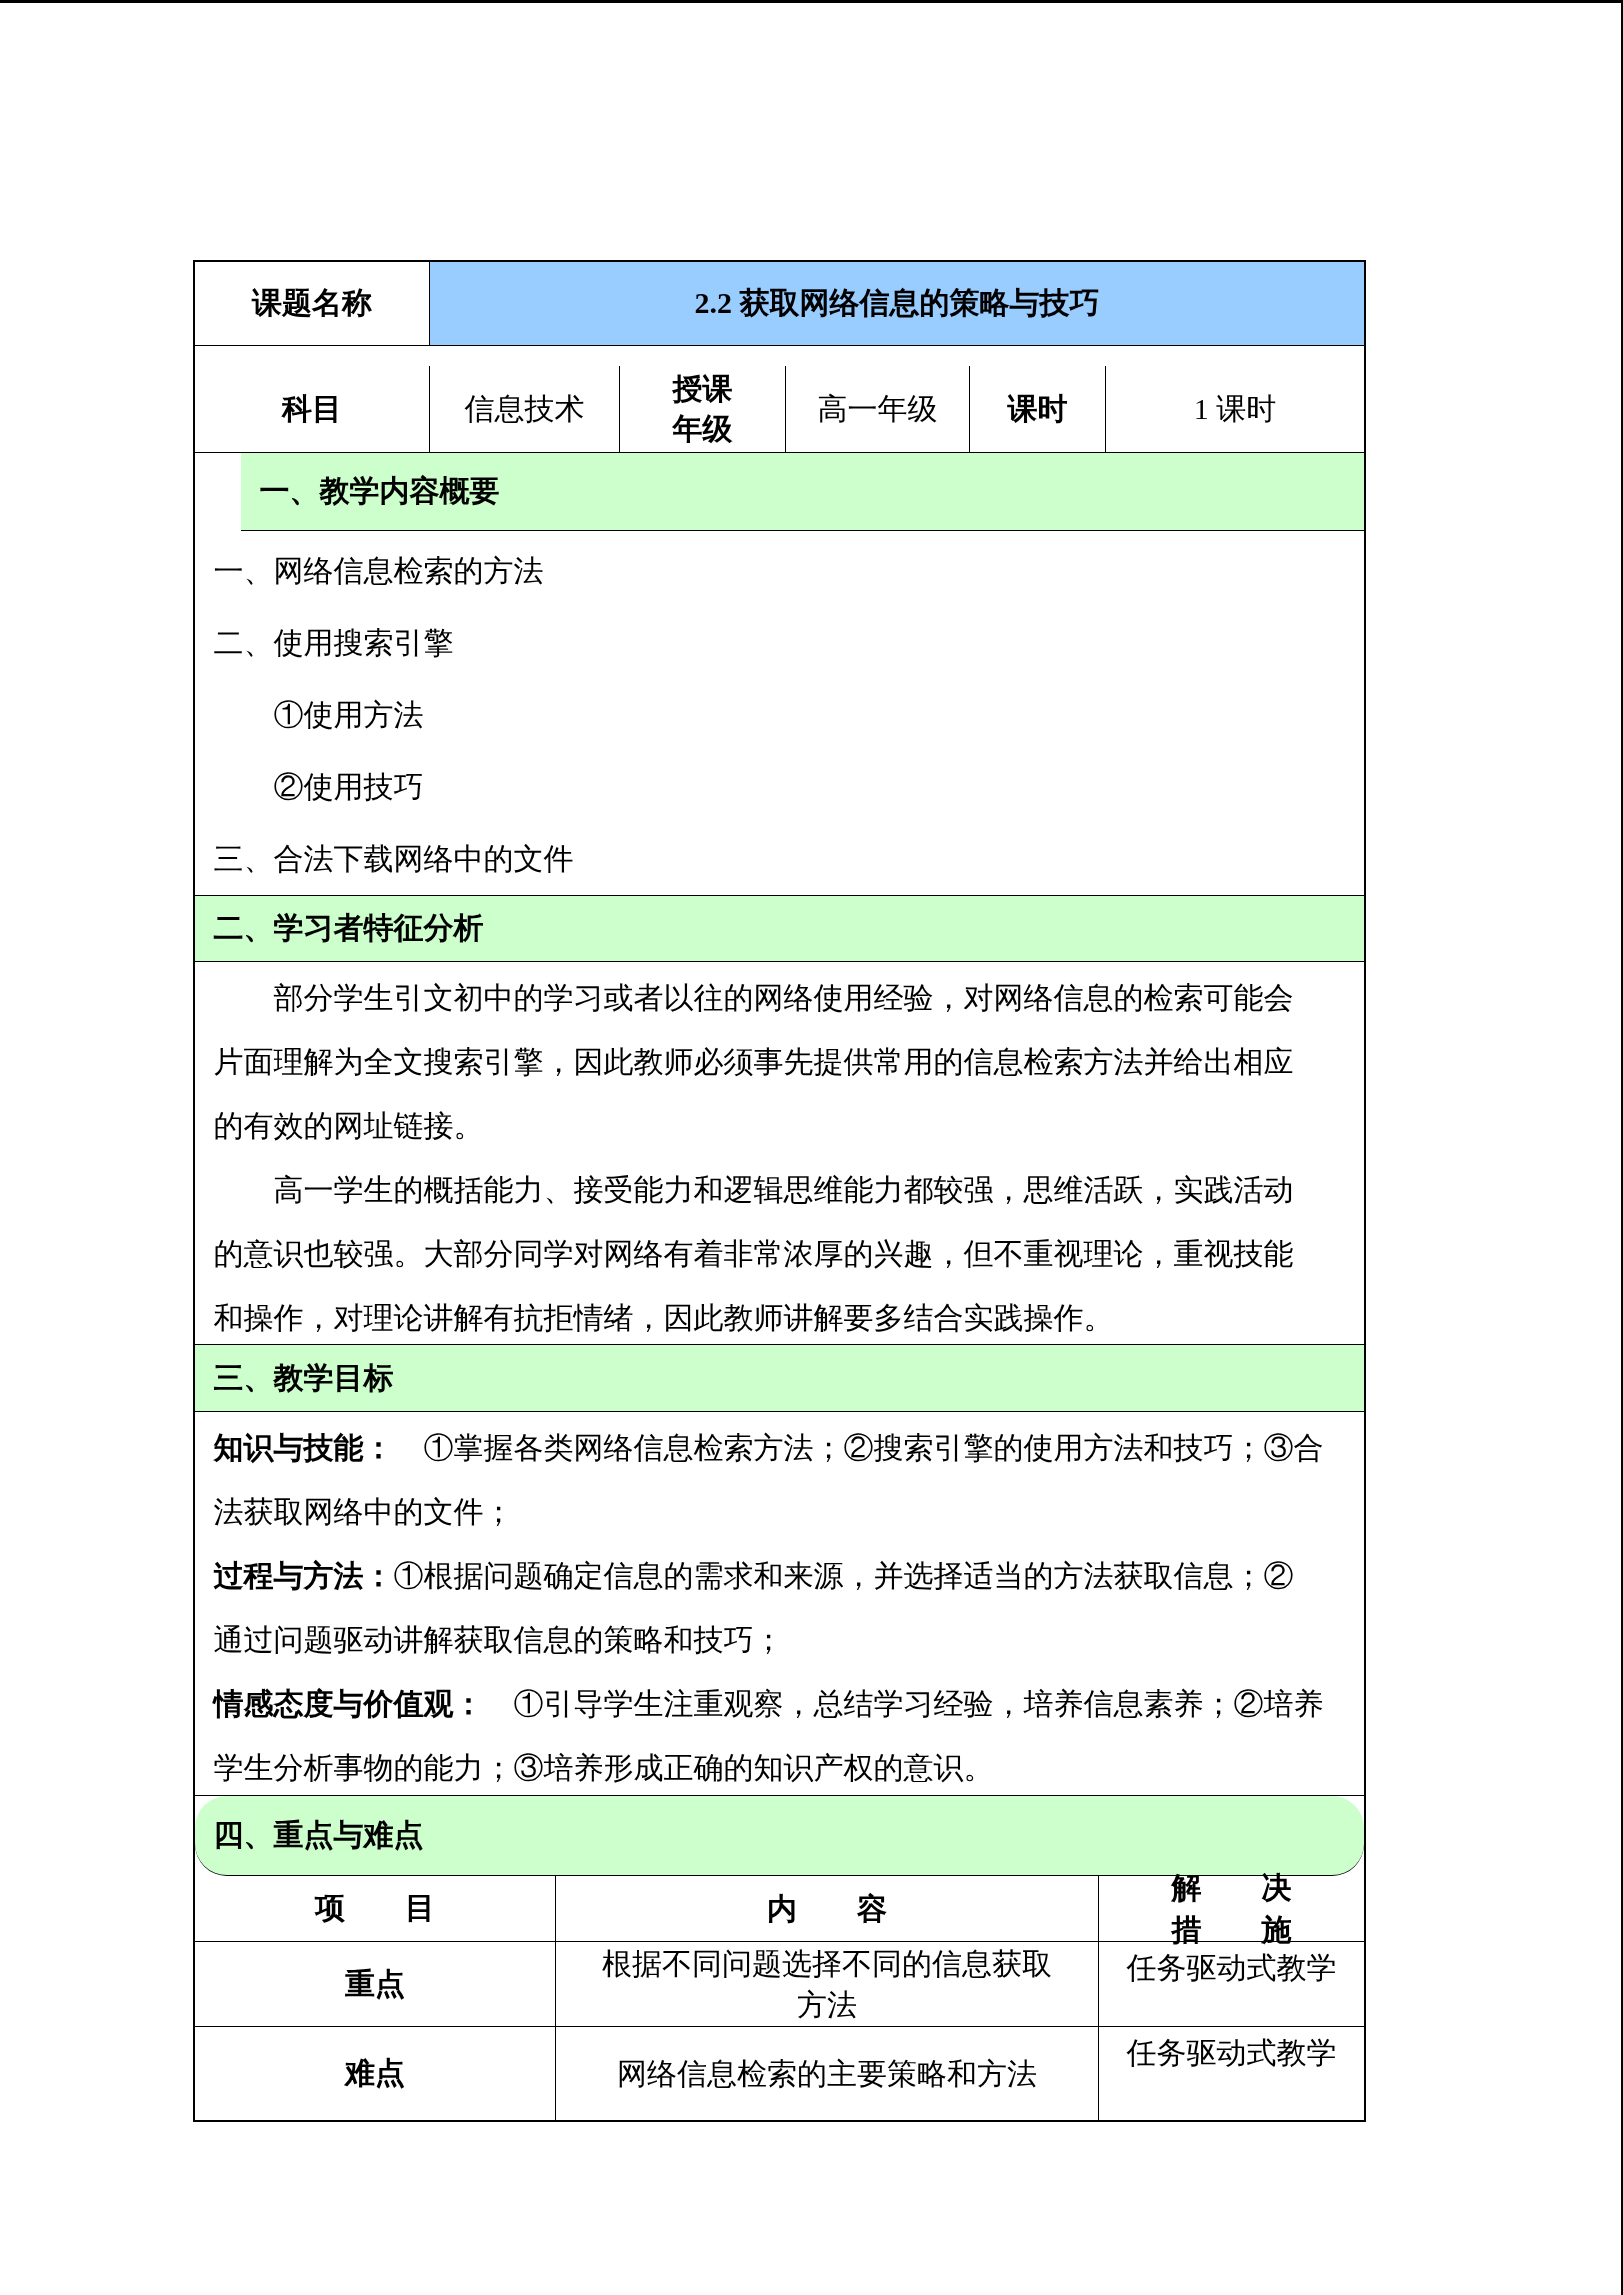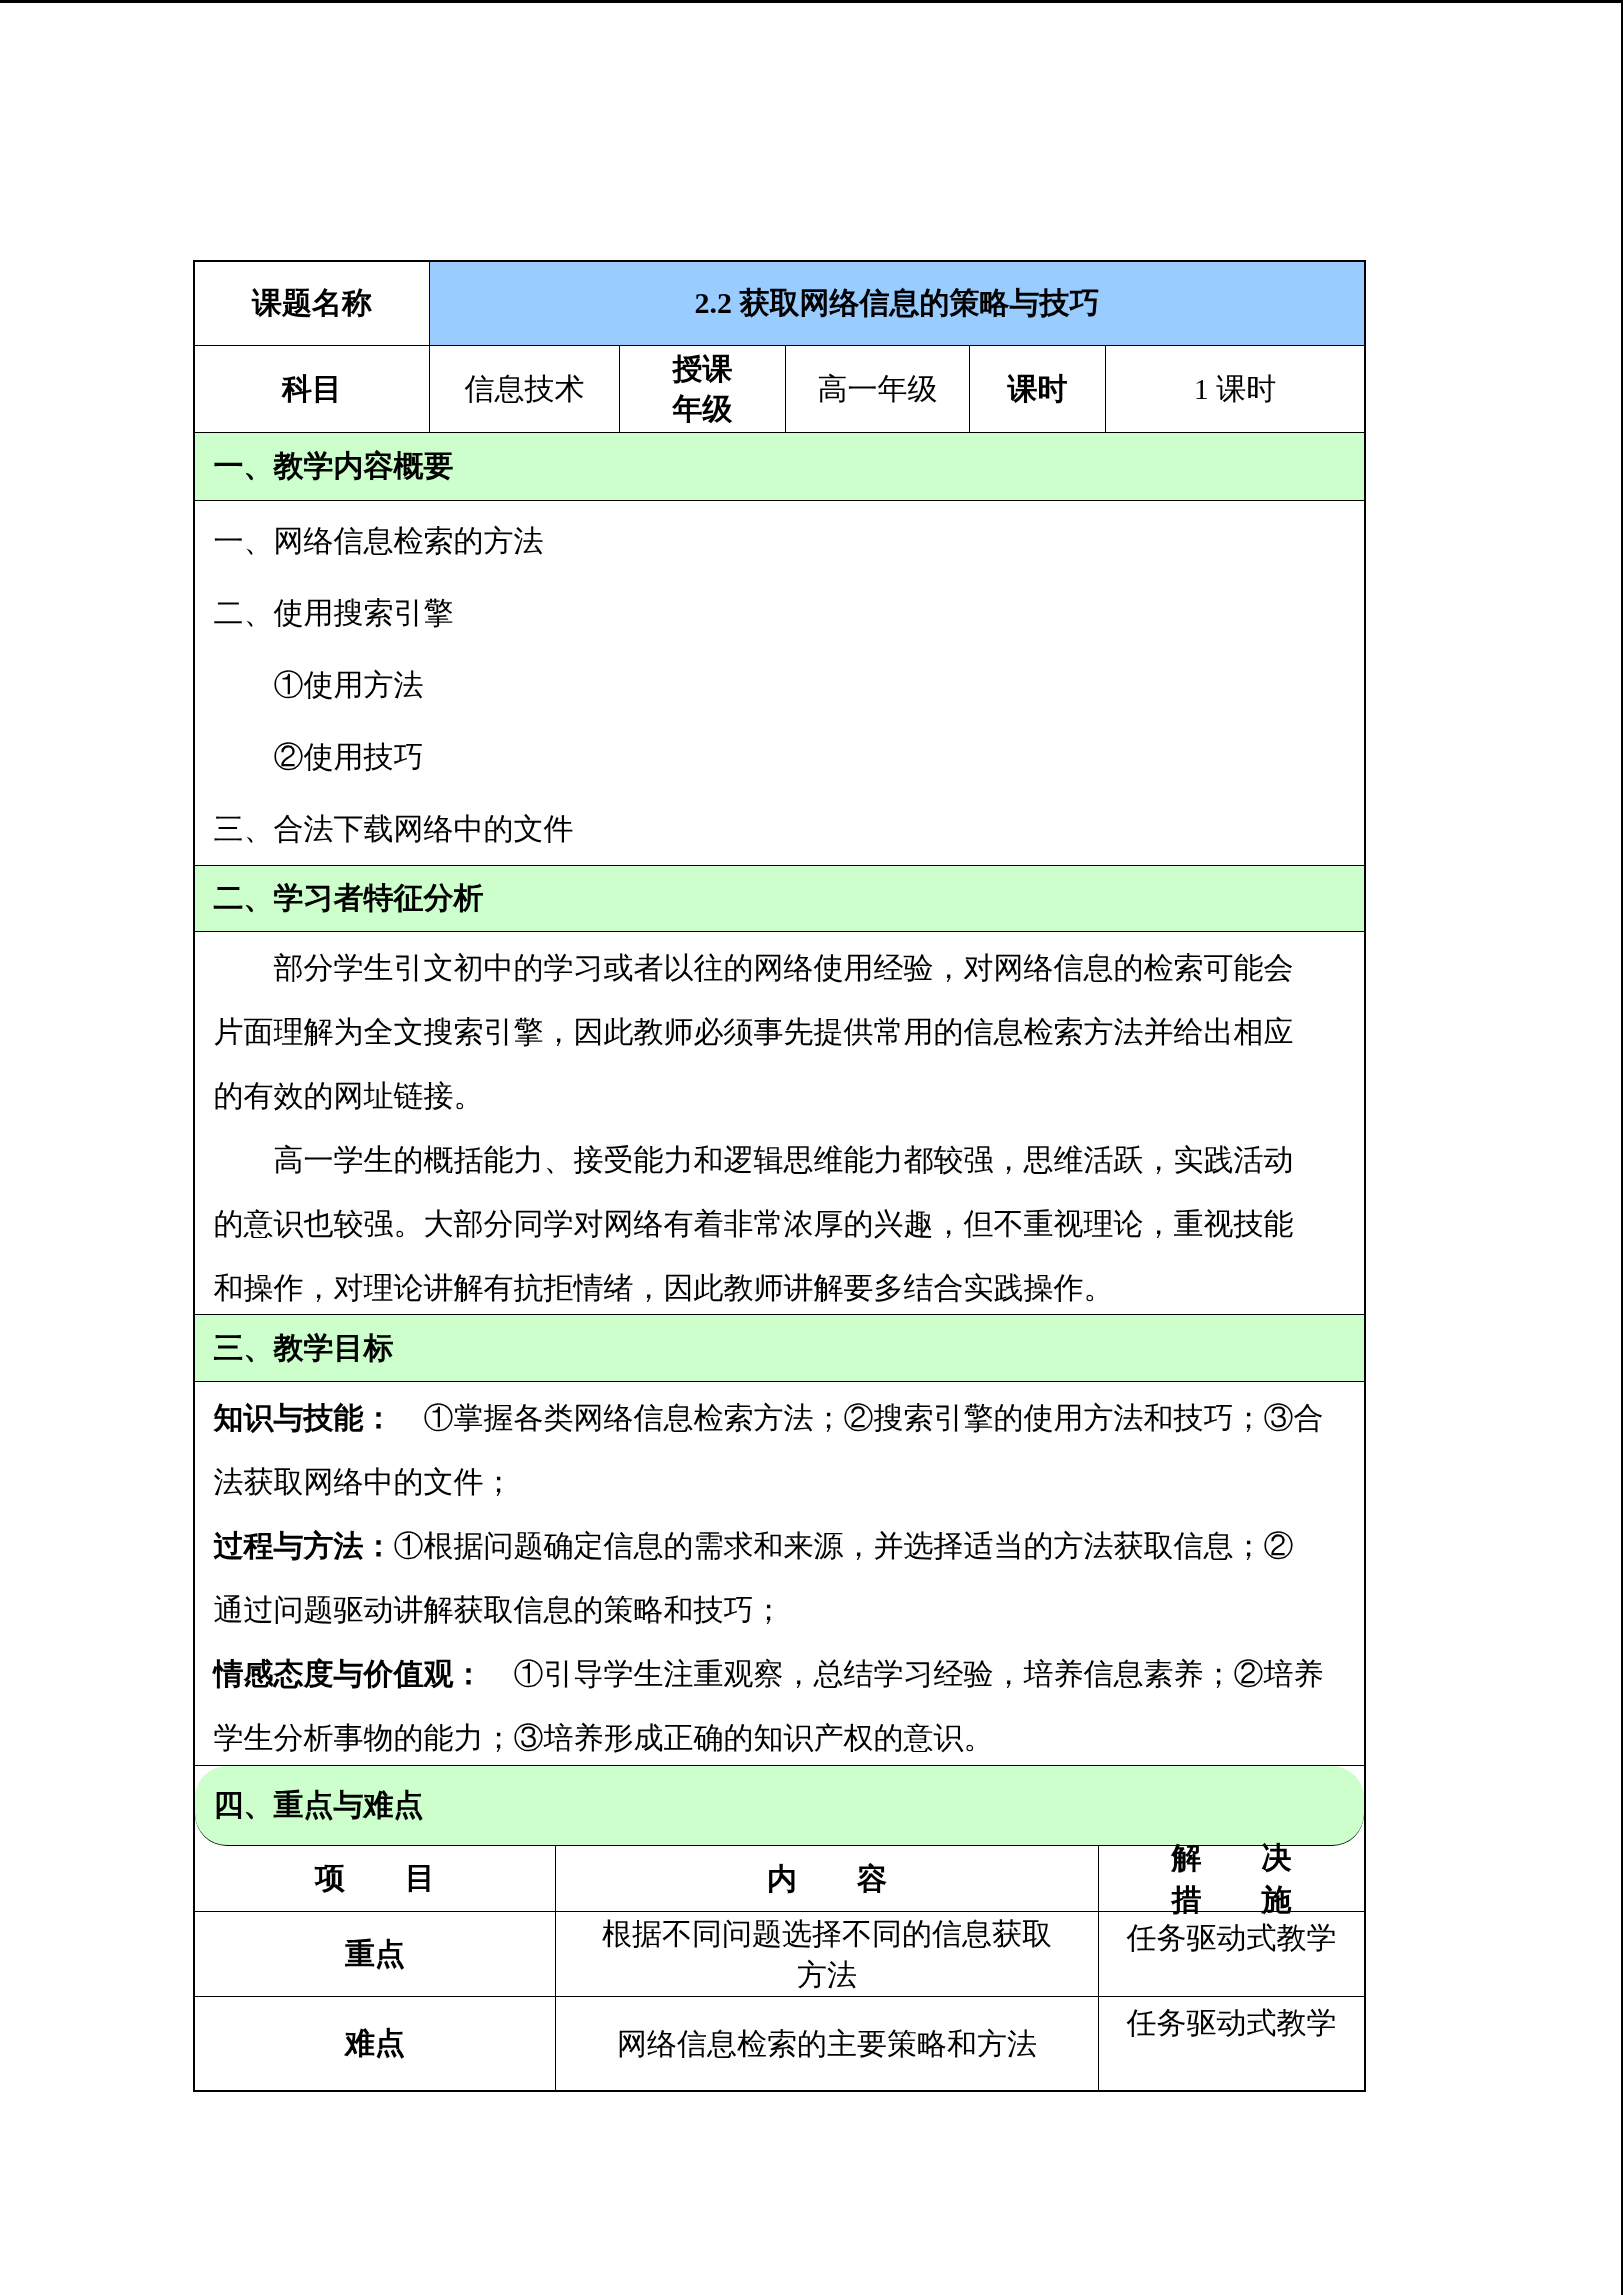--- a/index.html
+++ b/index.html
@@ -54,39 +54,39 @@
 
   
   .row-title { height: 84px; }
   .cell-topic-label { width: 235px; }
   .cell-topic-title {
     flex: 1;
     background: var(--blue, #99CCFF);
   }
 
   
-  .row-meta { height: 87px; }
+  .row-meta { height: 87px; margin-top: 20px; }
   .cell-subject-label { width: 235px; }
   .cell-subject-value { width: 190px; }
   .cell-grade-label   { width: 166px; white-space: pre-line; line-height: 40px; }
   .cell-grade-value   { width: 184px; }
   .cell-period-label  { width: 136px; }
   .cell-period-value  { flex: 1; }
 
   
   .green-heading {
     background: var(--green, #CCFFCC);
     border-bottom: 1.4px solid #000000;
     display: flex;
     align-items: center;
     padding-left: 18.4px;
     font-weight: bold;
     box-sizing: border-box;
   }
-  .gh-1 { height: 68px; }
+  .gh-1 { height: 78px; margin-left: 46px; }
   .gh-2 { height: 66px; }
   .gh-3 { height: 67px; }
   .gh-4 { height: 80px; border-radius: 32px; }
 
   
   .content {
     border-bottom: 1.4px solid #000000;
     box-sizing: border-box;
     padding: 4.1px 18.4px 0 18.4px;
     overflow: hidden;

